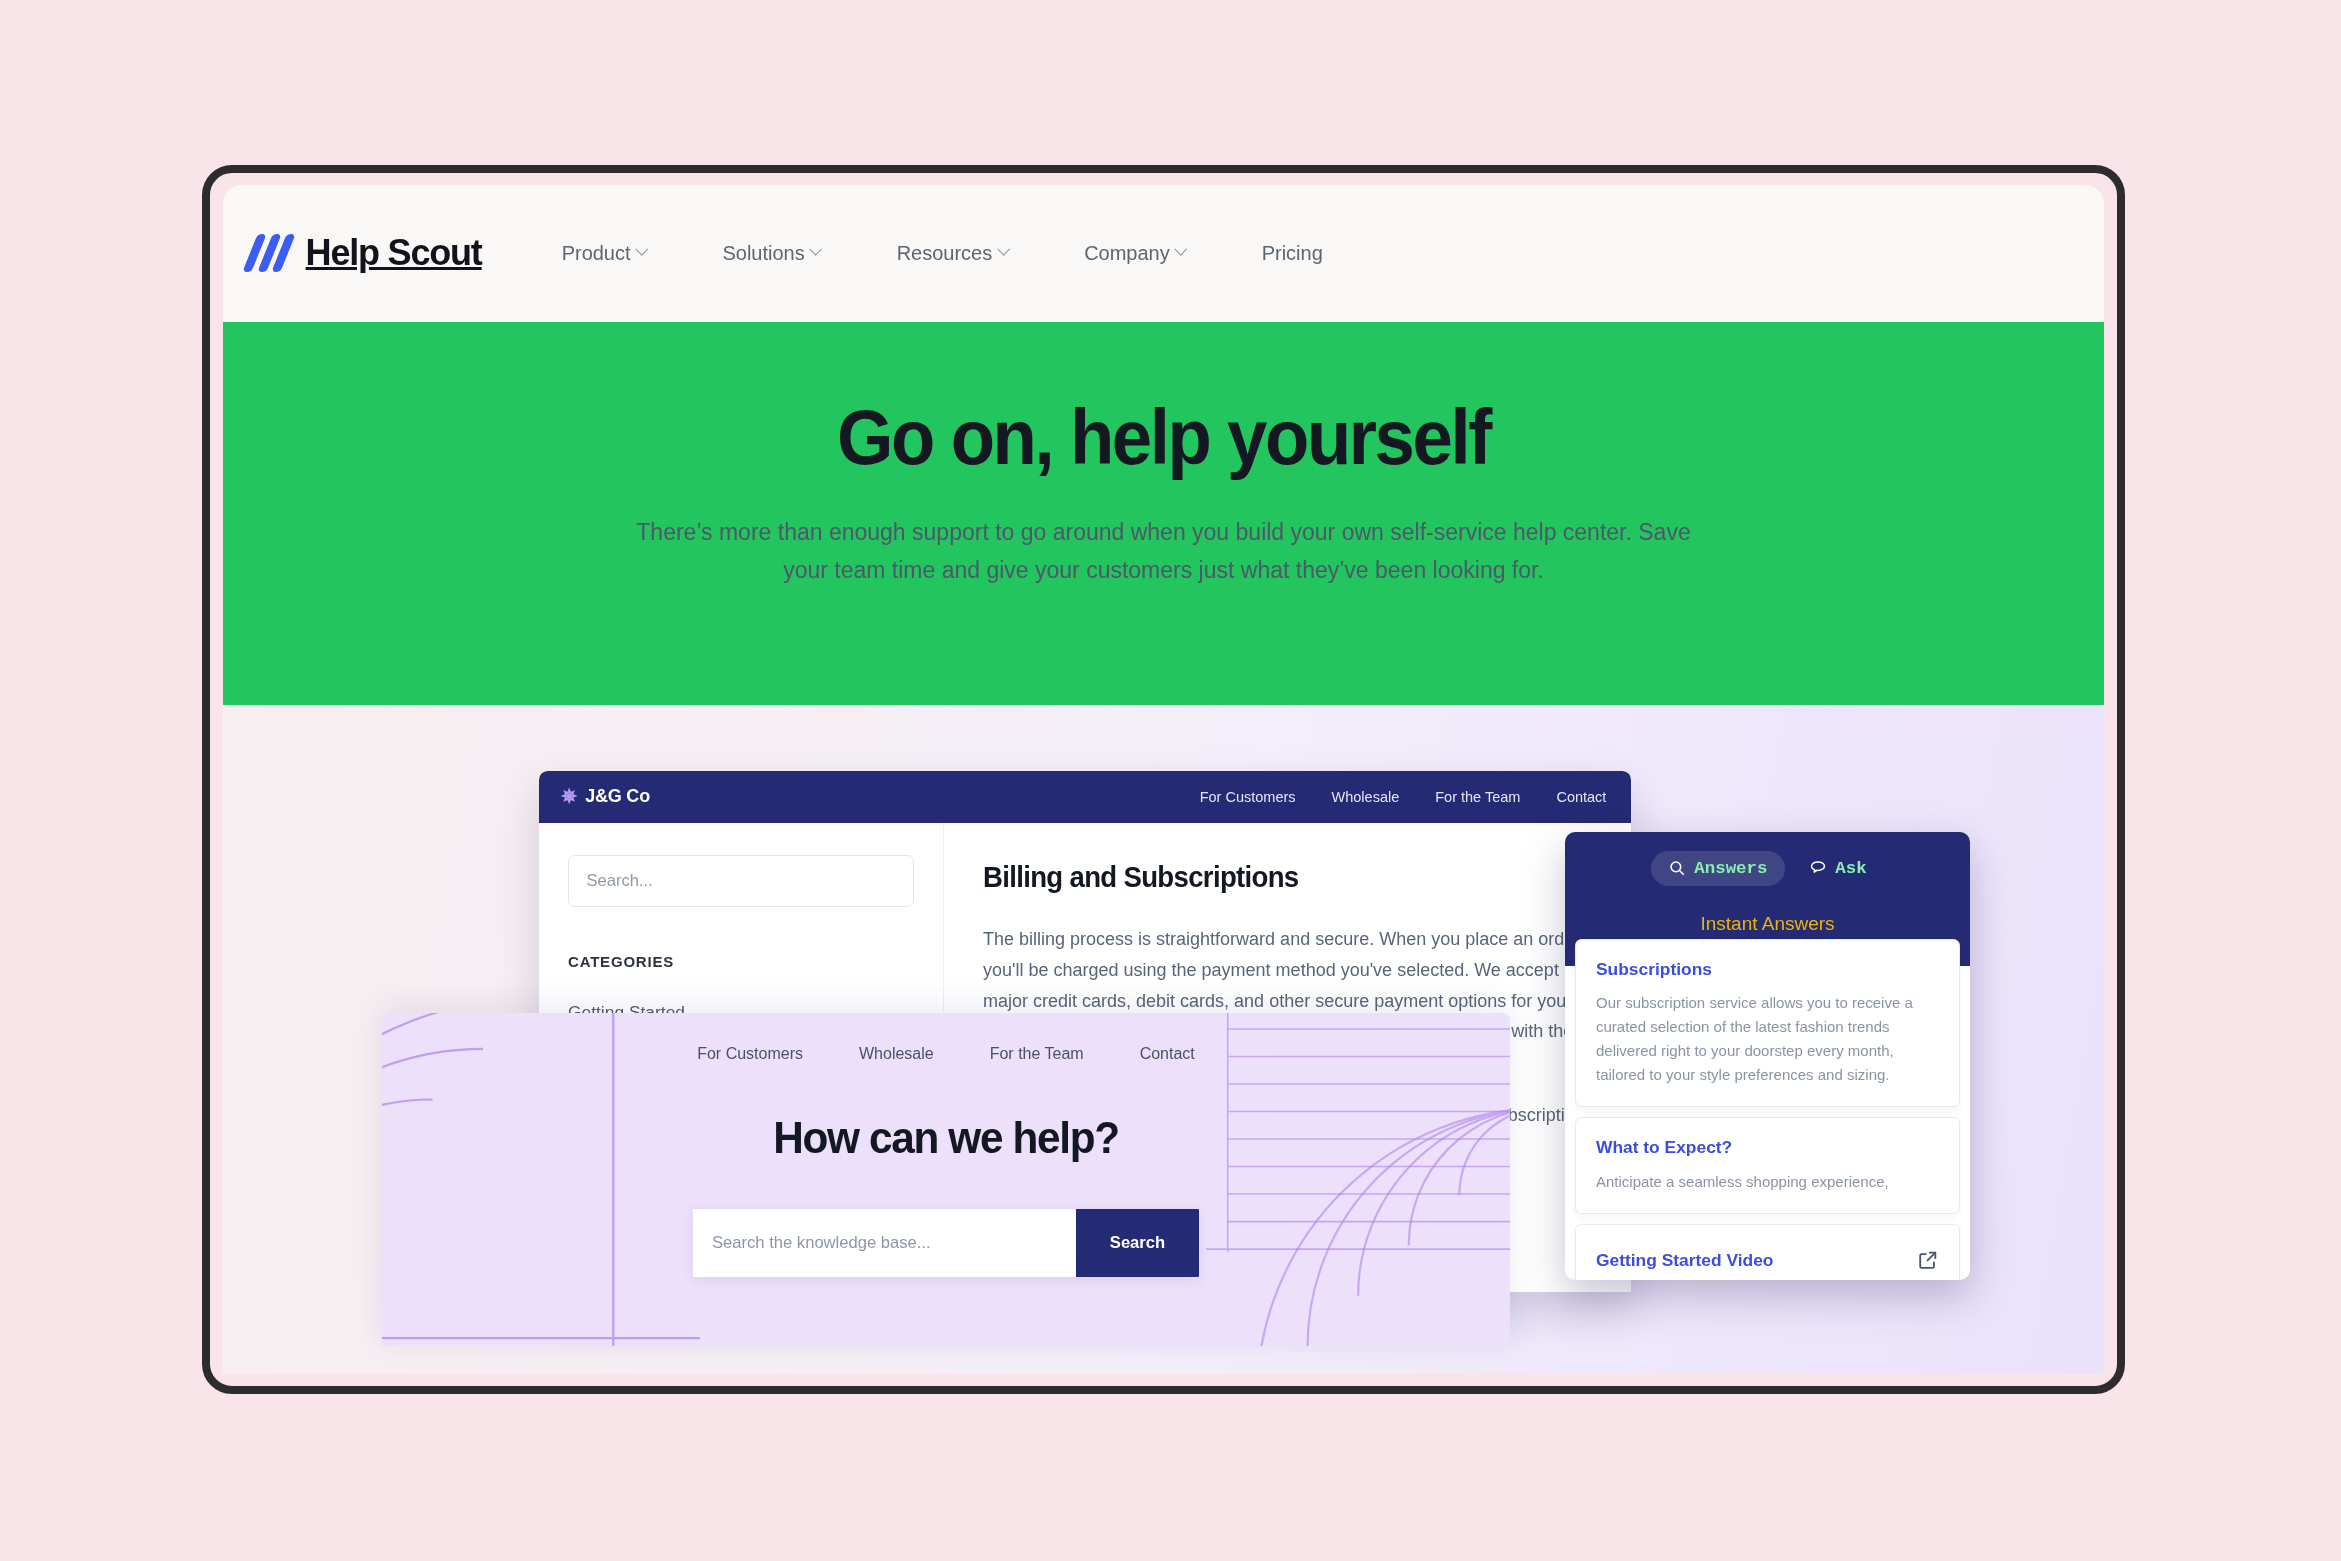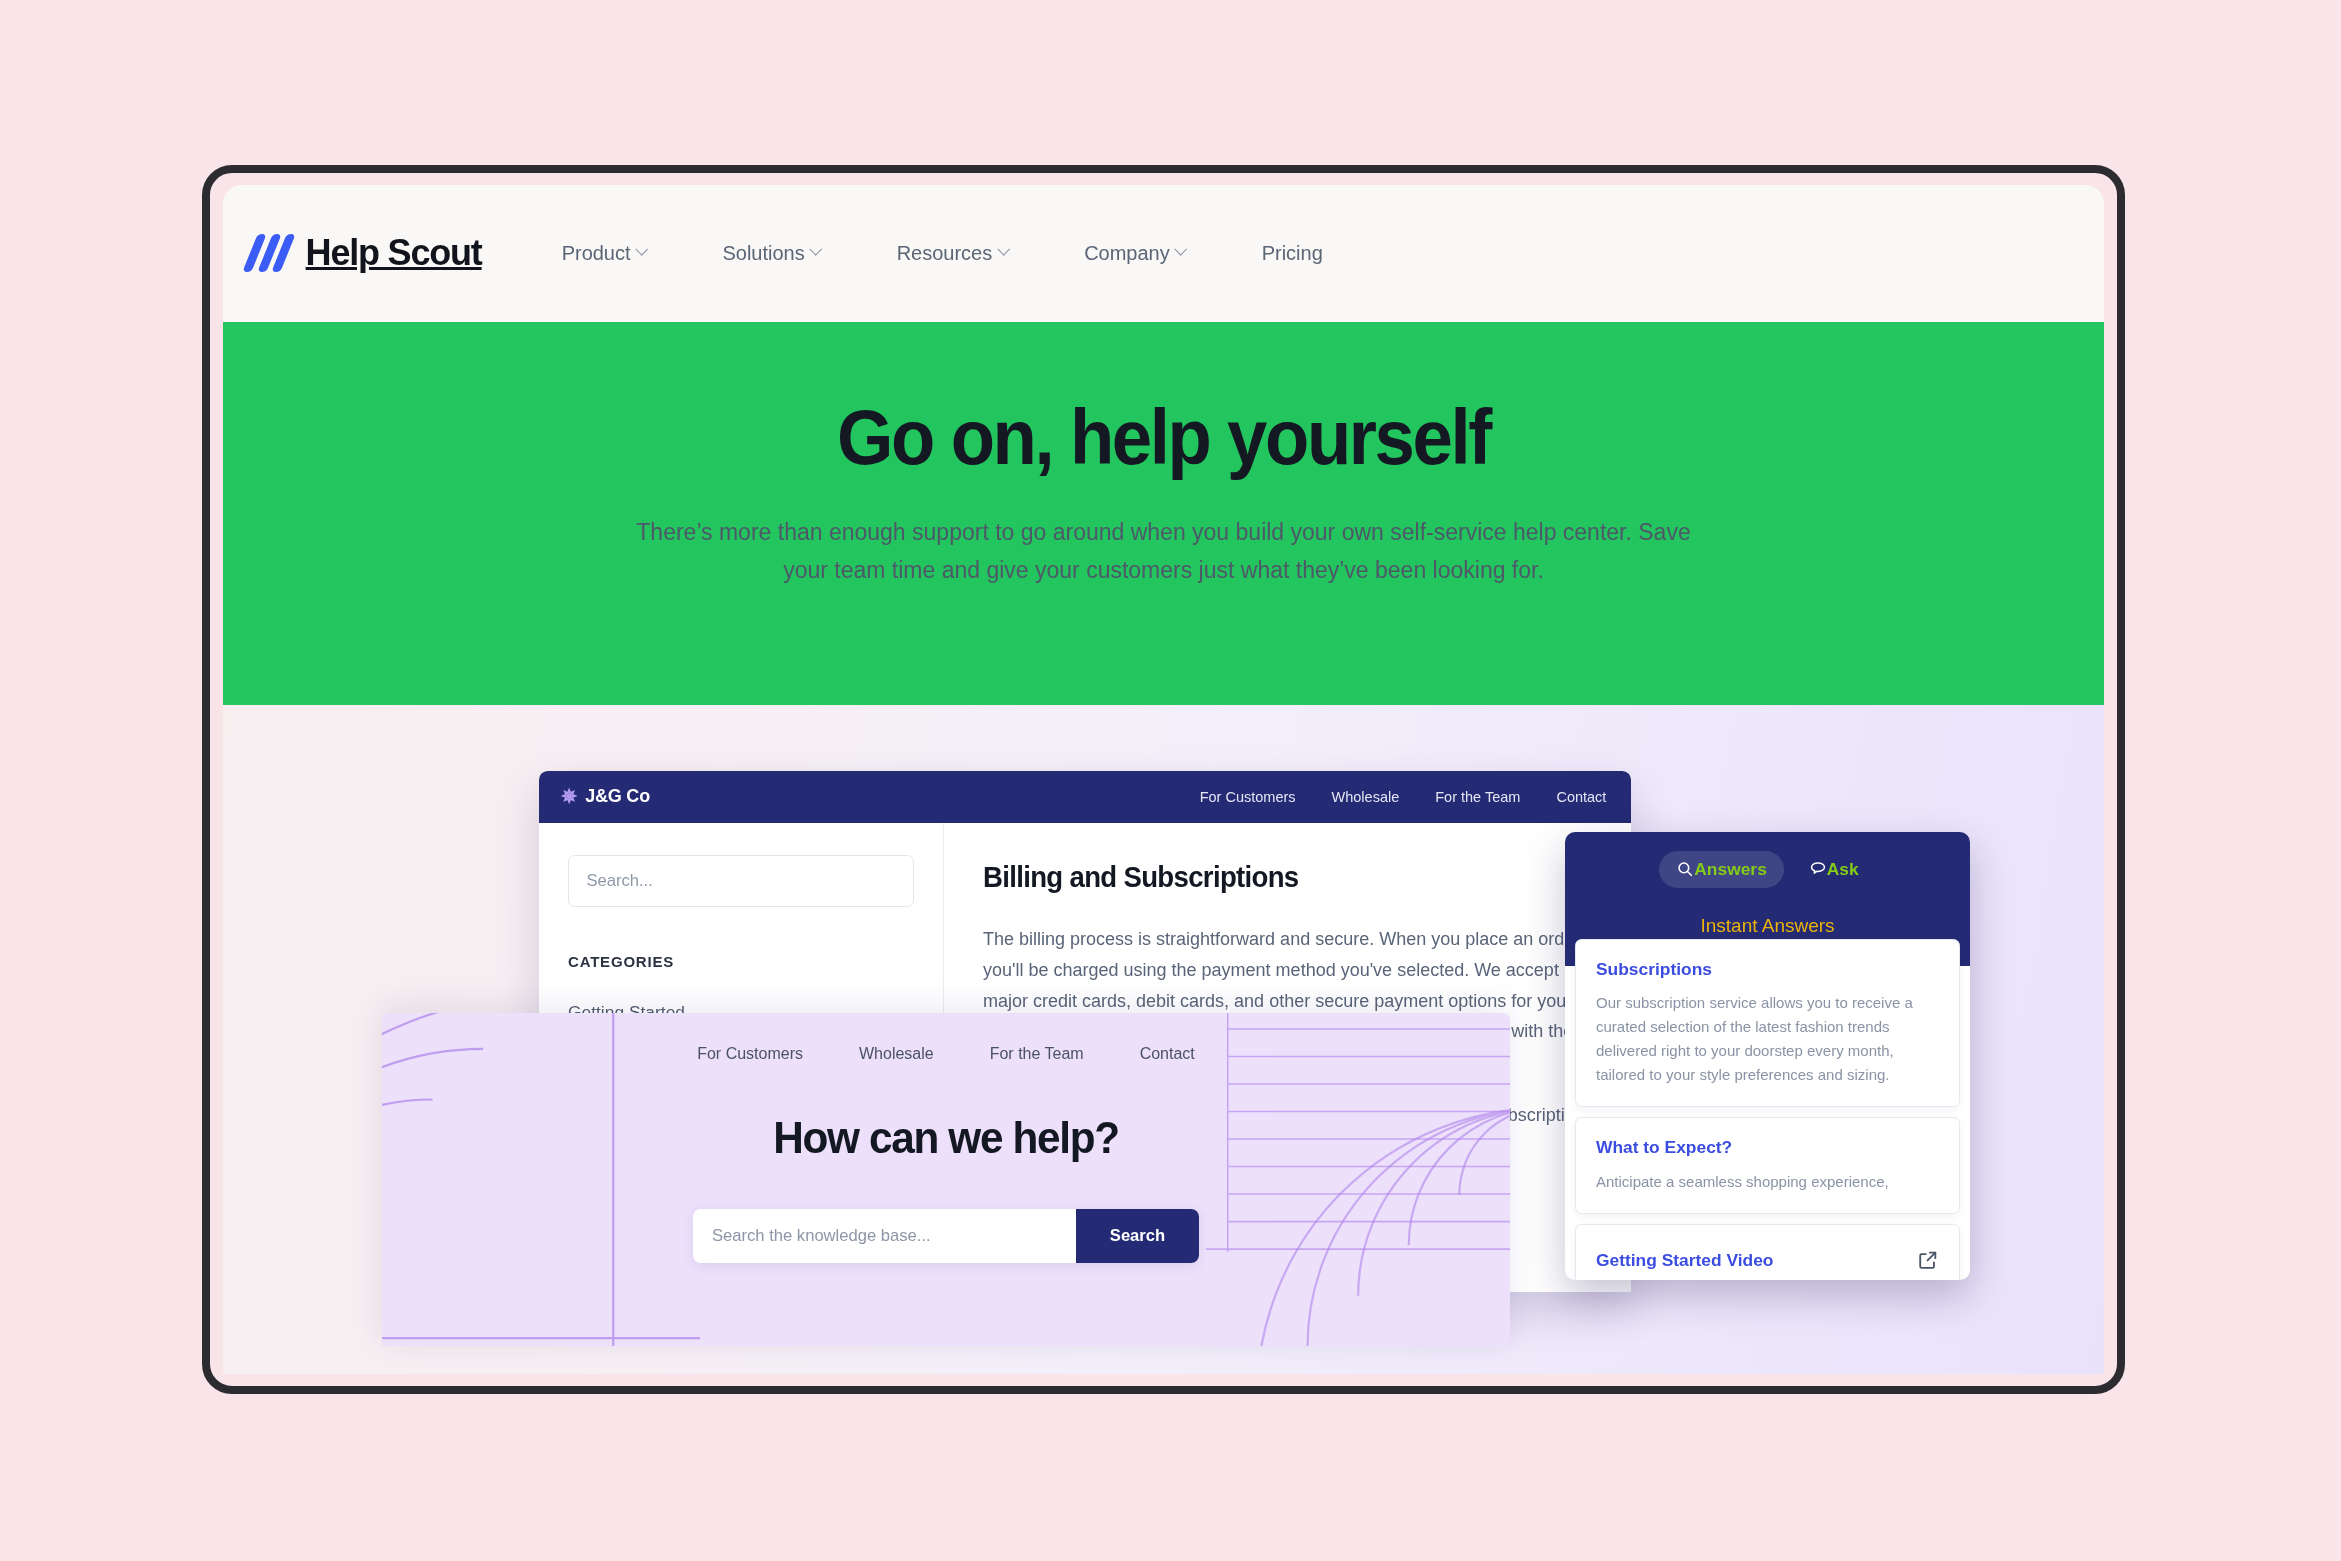--- a/index.html
+++ b/index.html
@@ -327,23 +327,23 @@
     color: #141822;
     letter-spacing: -1.4px;
     transform: scaleX(0.94);
   }
 
   .hp-searchrow {
     position: relative;
     z-index: 2;
     margin: 45px auto 0;
     width: 506px;
-    height: 54px;
-    display: flex;
-    border-radius: 8px;
+    height: 68px;
+    display: flex;
+    border-radius: 1px;
     overflow: hidden;
     box-shadow: 0 2.9px 11.6px rgba(60,40,120,0.09);
   }
 
   .hp-input {
     flex: 1;
     background: #ffffff;
     display: flex;
     align-items: center;
     padding-left: 19px;
@@ -385,26 +385,28 @@
   .beacon-tabs {
     display: flex;
     justify-content: center;
     align-items: center;
     gap: 7.2px;
   }
 
   .beacon-tab {
     display: flex;
     align-items: center;
+    gap: 8px;
     padding: 8px 17.4px;
     border-radius: 722px;
-    color: #84cc16;
+    color: #86efac;
     font-size: 17.4px;
     font-weight: 700;
     cursor: pointer;
+    font-family: Liberation Mono, monospace;
   }
   .beacon-tab.active { background: rgba(255,255,255,0.13); }
 
   .beacon-subtitle {
     text-align: center;
     color: #eab308;
     font-size: 19px;
     margin-top: 27.5px;
   }
 

